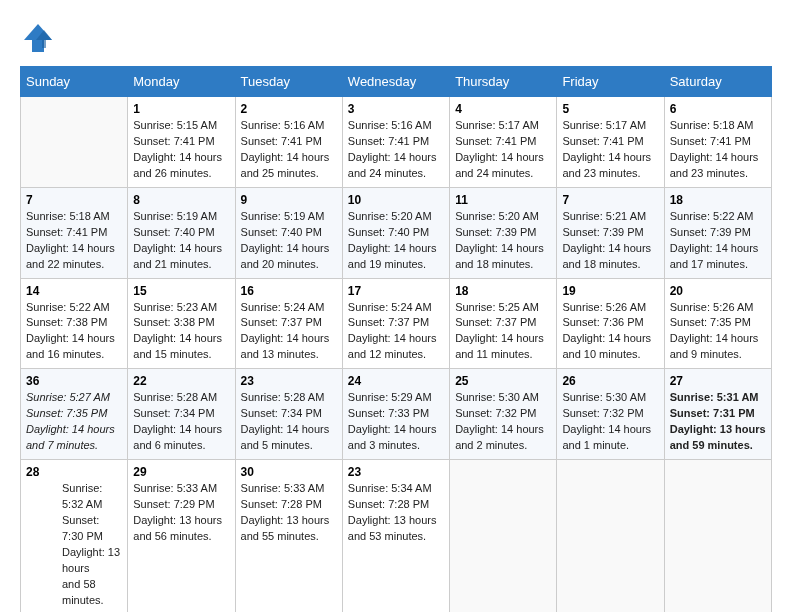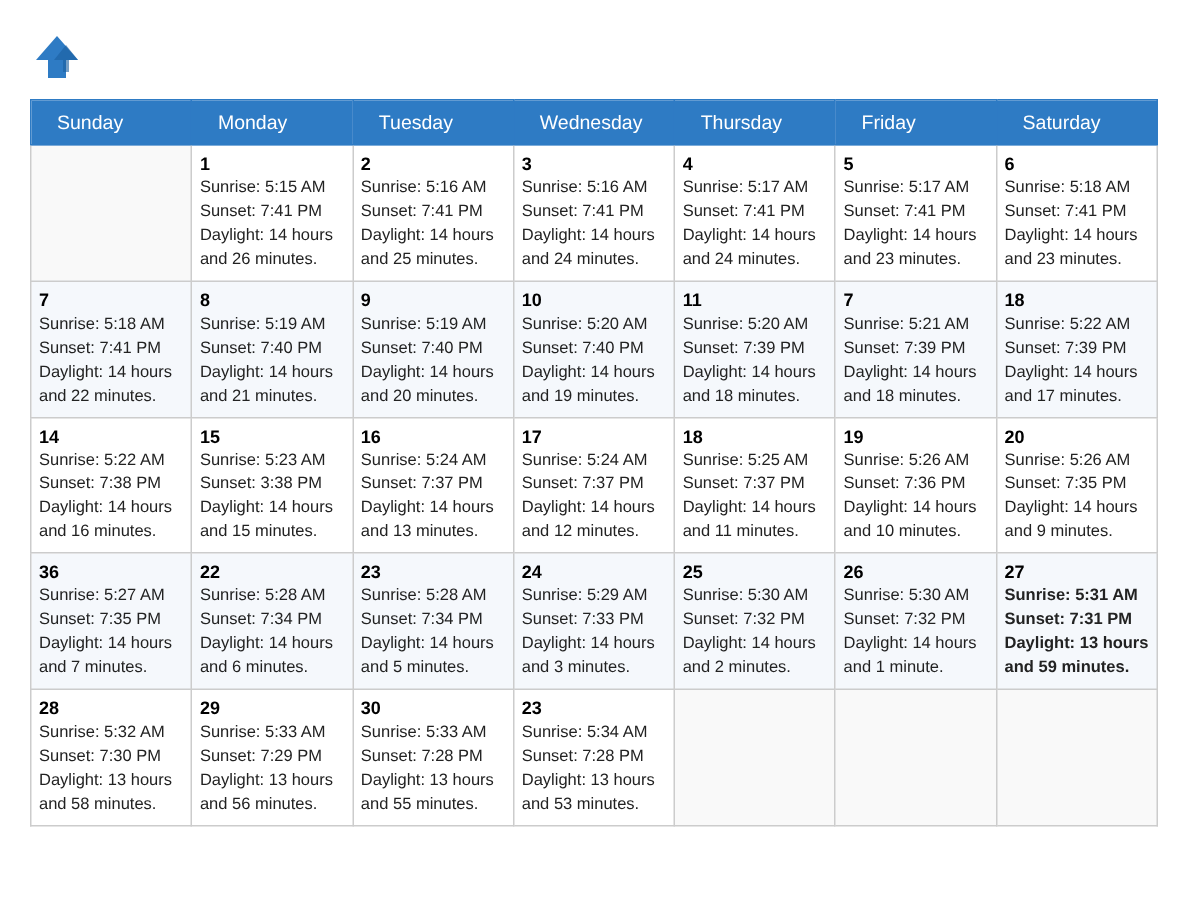--- a/index.html
+++ b/index.html
@@ -50,21 +50,21 @@
       margin-top: 2px;
     }
     table {
       width: 100%;
       border-collapse: collapse;
       font-size: 11px;
     }
     thead tr th {
       background-color: #2e7bc4;
       color: #fff;
-      padding: 7px 17px;
+      padding: 7px 5px;
       text-align: left;
       font-size: 13px;
       font-weight: normal;
       border: 1px solid #2e7bc4;
     }
     tbody tr td {
       border: 1px solid #ccc;
       padding: 5px 5px;
       vertical-align: top;
       width: calc(100% / 7);
@@ -268,21 +268,21 @@
           <span class="day-number">20</span>
           <div class="day-info" style="white-space: pre-line;">Sunrise: 5:26 AM
 Sunset: 7:35 PM
 Daylight: 14 hours
 and 9 minutes.</div>
         </td>
       </tr>
       <tr>
         <td>
           <span class="day-number">36</span>
-          <div class="day-info" style="white-space: pre-line;">Sunrise: 5:27 AM
+          <div class="day-info" style="white-space: pre-line; font-style: italic;">Sunrise: 5:27 AM
 Sunset: 7:35 PM
 Daylight: 14 hours
 and 7 minutes.</div>
         </td>
         <td>
           <span class="day-number">22</span>
           <div class="day-info" style="white-space: pre-line;">Sunrise: 5:28 AM
 Sunset: 7:34 PM
 Daylight: 14 hours
 and 6 minutes.</div>
@@ -319,21 +319,21 @@
           <span class="day-number">27</span>
           <div class="day-info" style="white-space: pre-line; font-weight: bold;">Sunrise: 5:31 AM
 Sunset: 7:31 PM
 Daylight: 13 hours
 and 59 minutes.</div>
         </td>
       </tr>
       <tr>
         <td>
           <span class="day-number">28</span>
-          <div class="day-info" style="white-space: pre-line;">Sunrise: 5:32 AM
+          <div class="day-info" style="white-space: pre-line; margin-left: 36px;">Sunrise: 5:32 AM
 Sunset: 7:30 PM
 Daylight: 13 hours
 and 58 minutes.</div>
         </td>
         <td>
           <span class="day-number">29</span>
           <div class="day-info" style="white-space: pre-line;">Sunrise: 5:33 AM
 Sunset: 7:29 PM
 Daylight: 13 hours
 and 56 minutes.</div>

